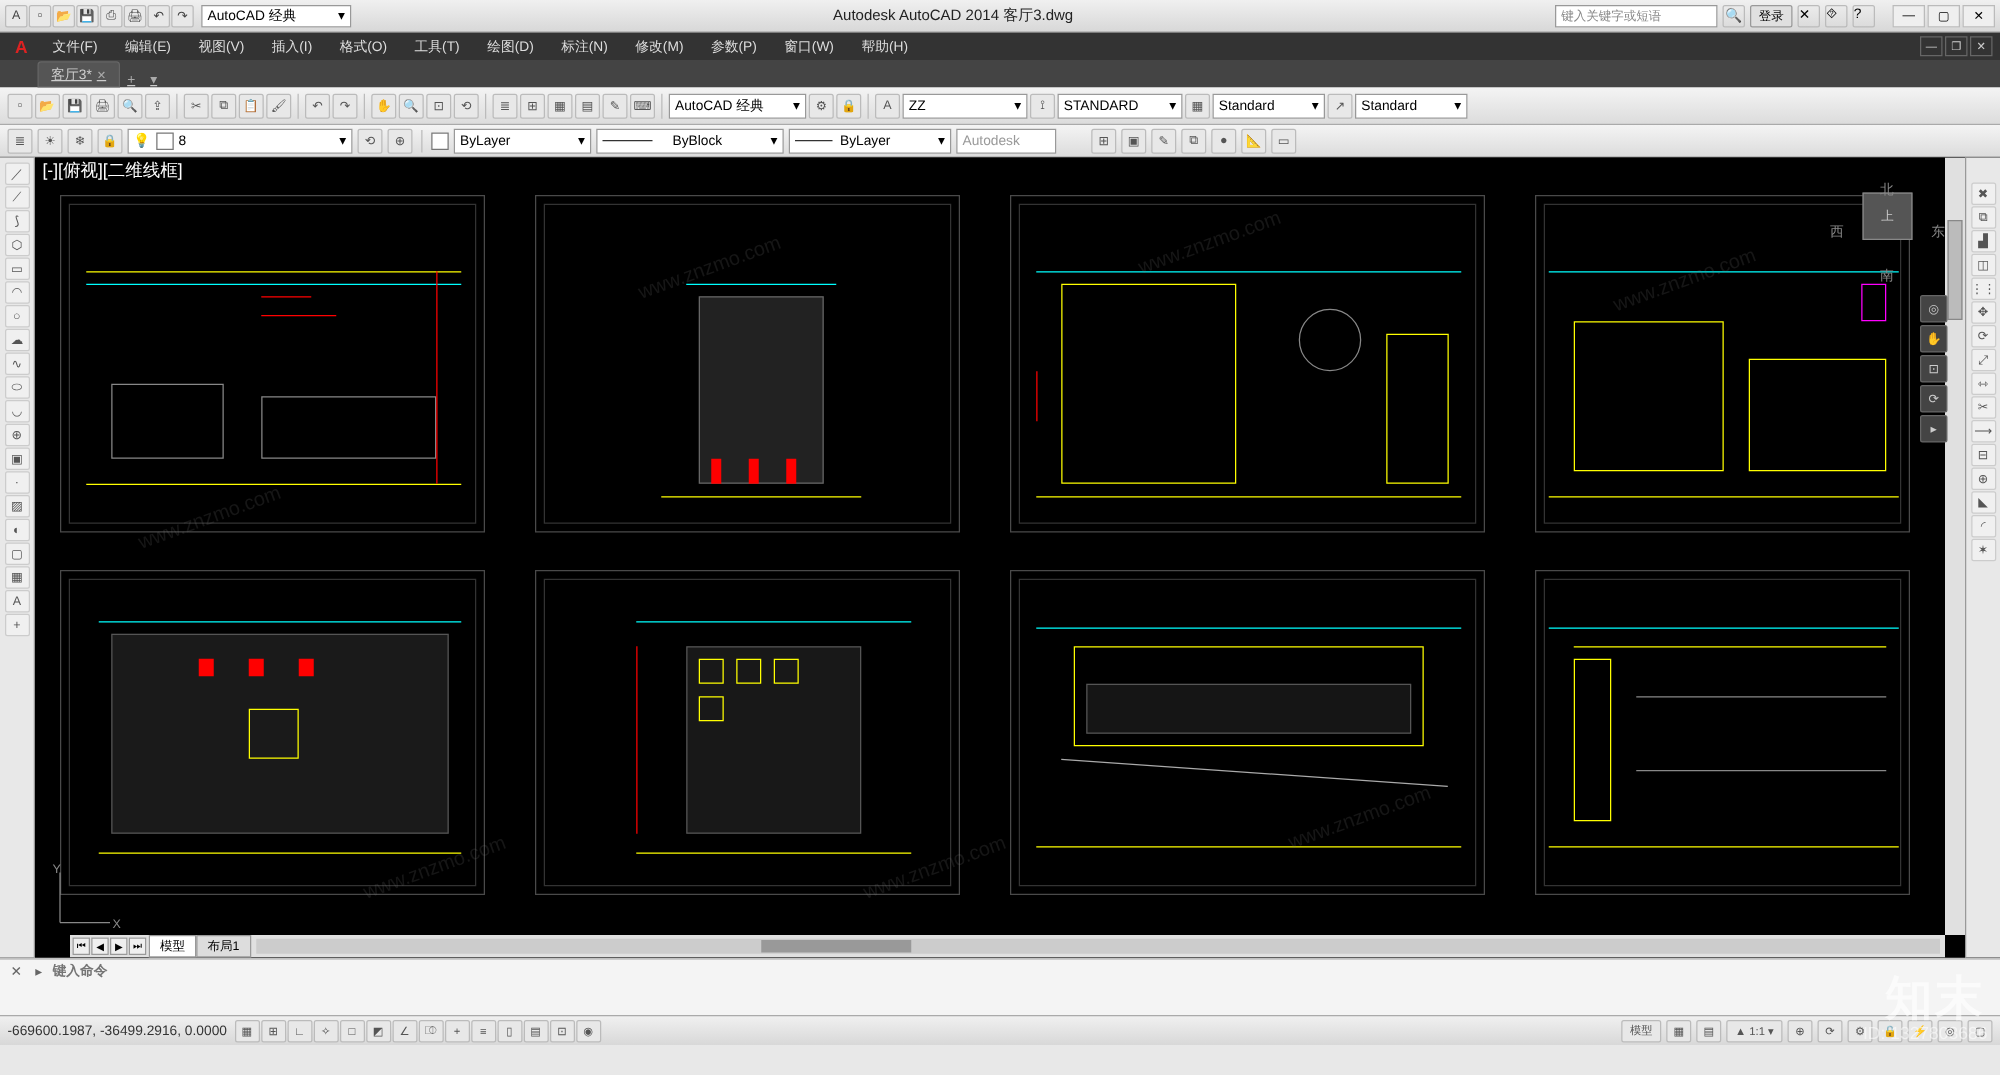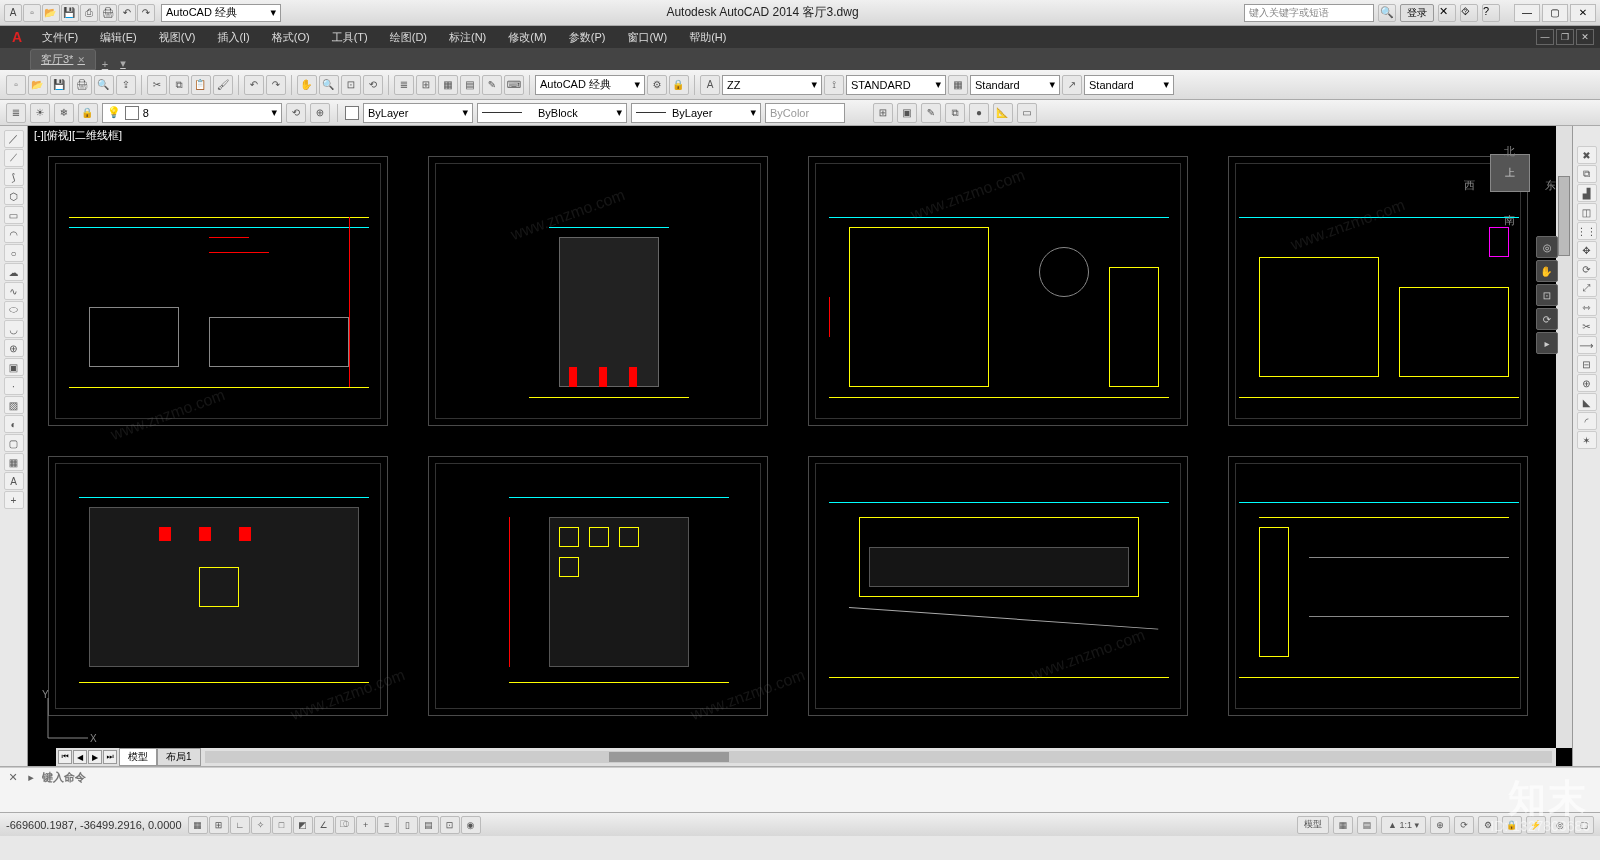--- a/index.html
+++ b/index.html
@@ -34,21 +34,21 @@
 
 .propbar { height: 26px; background: linear-gradient(#f4f4f4,#dcdcdc); border-bottom: 1px solid #aaa; display: flex; align-items: center; padding: 0 6px; gap: 4px; }
 .propbar .swatch { width: 14px; height: 14px; background: #fff; border: 1px solid #777; }
 .propbar .tb { width: 20px; height: 20px; background: #e8e8e8; border: 1px solid #bbb; border-radius:2px;display:inline-flex;align-items:center;justify-content:center;font-size:10px;color:#555;}
 .propbar .sel { border: 1px solid #999; background: #fff; height: 20px; padding: 0 4px; font-size: 11px; display: flex; align-items: center; justify-content: space-between; }
 
 .workarea { position: relative; height: 640px; background: #000; display: flex; }
 .ltoolbar, .rtoolbar { width: 28px; background: #e8e8e8; border-right: 1px solid #999; display: flex; flex-direction: column; align-items: center; padding-top: 4px; gap: 1px; }
 .tbicon { width: 20px; height: 18px; border: 1px solid #ccc; background: #f0f0f0; border-radius: 2px; display:flex;align-items:center;justify-content:center;font-size:10px;color:#555;}
 .canvas { flex: 1; background: #000; position: relative; overflow: hidden; }
-.viewlabel { position: absolute; top: 2px; left: 6px; color: #fff; font-size: 11px; z-index: 5; }
+.viewlabel { position: absolute; top: 2px; left: 6px; color: #fff; font-size: 14px; z-index: 5; }
 .viewcube { position: absolute; top: 20px; right: 40px; width: 100px; height: 80px; z-index: 5; color: #888; font-size: 11px;}
 .viewcube .cube { width: 40px; height: 38px; background: #555; border: 1px solid #888; margin: 8px auto; display:flex;align-items:center;justify-content:center;color:#ccc;font-size:10px;}
 .vc-n,.vc-s,.vc-e,.vc-w { position: absolute; }
 .vc-n{top:-2px;left:44px}.vc-s{bottom:-2px;left:44px}.vc-e{top:32px;right:4px}.vc-w{top:32px;left:4px}
 .navbar { position: absolute; top: 110px; right: 40px; width: 24px; z-index: 5; display: flex; flex-direction: column; gap: 2px; }
 .navbar .navbtn { width: 22px; height: 22px; background: #444; border: 1px solid #666; border-radius: 2px; color:#ccc;display:flex;align-items:center;justify-content:center;font-size:10px;}
 .rtoolbar2 { position:absolute; right:0; top:0; bottom:0; width:28px; background:#e8e8e8; border-left:1px solid #999; display:flex;flex-direction:column;align-items:center;padding-top:20px;gap:1px;}
 
 .sheet { position: absolute; border: 1px solid #4a4a4a; background: #000; }
 .sheet::before { content:""; position:absolute; inset:6px; border:1px solid #333; }
@@ -239,21 +239,21 @@
       <span>▾</span>
     </div>
   <div class="sel" style="min-width:130px">
       <span style="display:flex;align-items:center;gap:6px">
         <span style="width:30px;border-top:1px solid #333"></span>
         <span>ByLayer</span>
       </span>
       <span>▾</span>
     </div>
   <div class="sel" style="min-width:80px;color:#999">
-      <span>ByColor</span>
+      <span>Autodesk</span>
     </div>
   <span style="flex:0 0 20px"></span>
   <span class="tb">⊞</span>
   <span class="tb">▣</span>
   <span class="tb">✎</span>
   <span class="tb">⧉</span>
   <span class="tb">●</span>
   <span class="tb">📐</span>
   <span class="tb">▭</span>
 </div>

